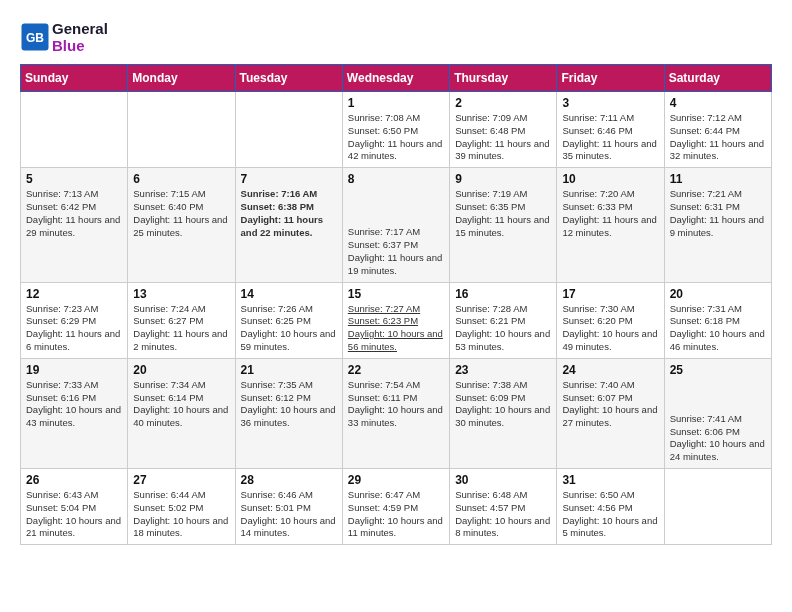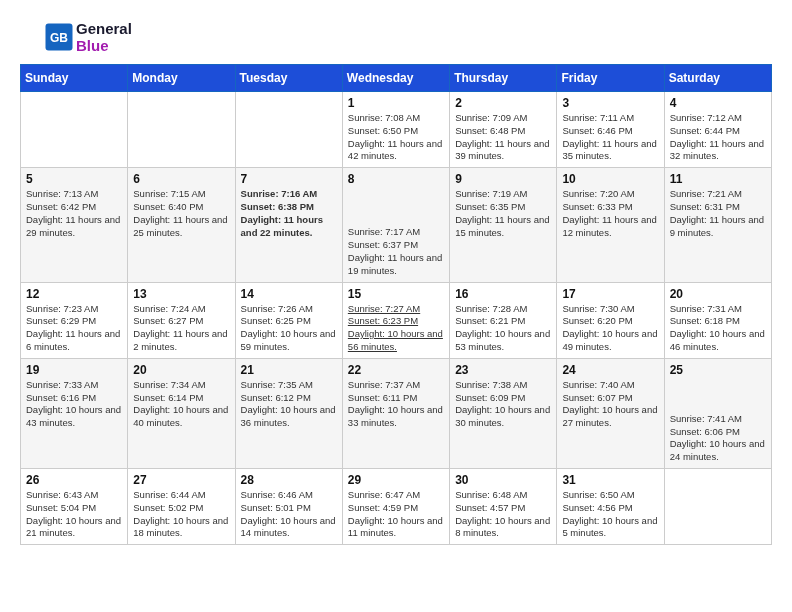--- a/index.html
+++ b/index.html
@@ -12,21 +12,20 @@
     }
     .header {
       display: flex;
       align-items: flex-start;
       justify-content: space-between;
       margin-bottom: 10px;
     }
     .logo {
       display: flex;
       align-items: center;
-      margin-left: 24px;
     }
     .logo-icon {
       width: 30px;
       height: 30px;
       margin-right: 2px;
     }
     .title-block {
       text-align: right;
     }
     .month-title {
@@ -37,21 +36,21 @@
     .subtitle {
       font-size: 14px;
       color: #333;
     }
     table {
       width: 100%;
       border-collapse: collapse;
       border: 1px solid #aaa;
     }
     thead tr th {
-      background-color: #1d4ed8;
+      background-color: #be185d;
       color: #fff;
       font-size: 12px;
       font-weight: bold;
       padding: 6px 4px;
       border: 1px solid #1565c0;
       text-align: left;
     }
     tbody tr td {
       border: 1px solid #ccc;
       vertical-align: top;
@@ -246,21 +245,21 @@
 Daylight: 10 hours and 40 minutes.</div>
         </td>
         <td>
           <div class="day-num">21</div>
           <div class="day-info" style="white-space: pre-line;">Sunrise: 7:35 AM
 Sunset: 6:12 PM
 Daylight: 10 hours and 36 minutes.</div>
         </td>
         <td>
           <div class="day-num">22</div>
-          <div class="day-info" style="white-space: pre-line;">Sunrise: 7:37 AM
+          <div class="day-info" style="white-space: pre-line;">Sunrise: 7:54 AM
 Sunset: 6:11 PM
 Daylight: 10 hours and 33 minutes.</div>
         </td>
         <td>
           <div class="day-num">23</div>
           <div class="day-info" style="white-space: pre-line;">Sunrise: 7:38 AM
 Sunset: 6:09 PM
 Daylight: 10 hours and 30 minutes.</div>
         </td>
         <td>

